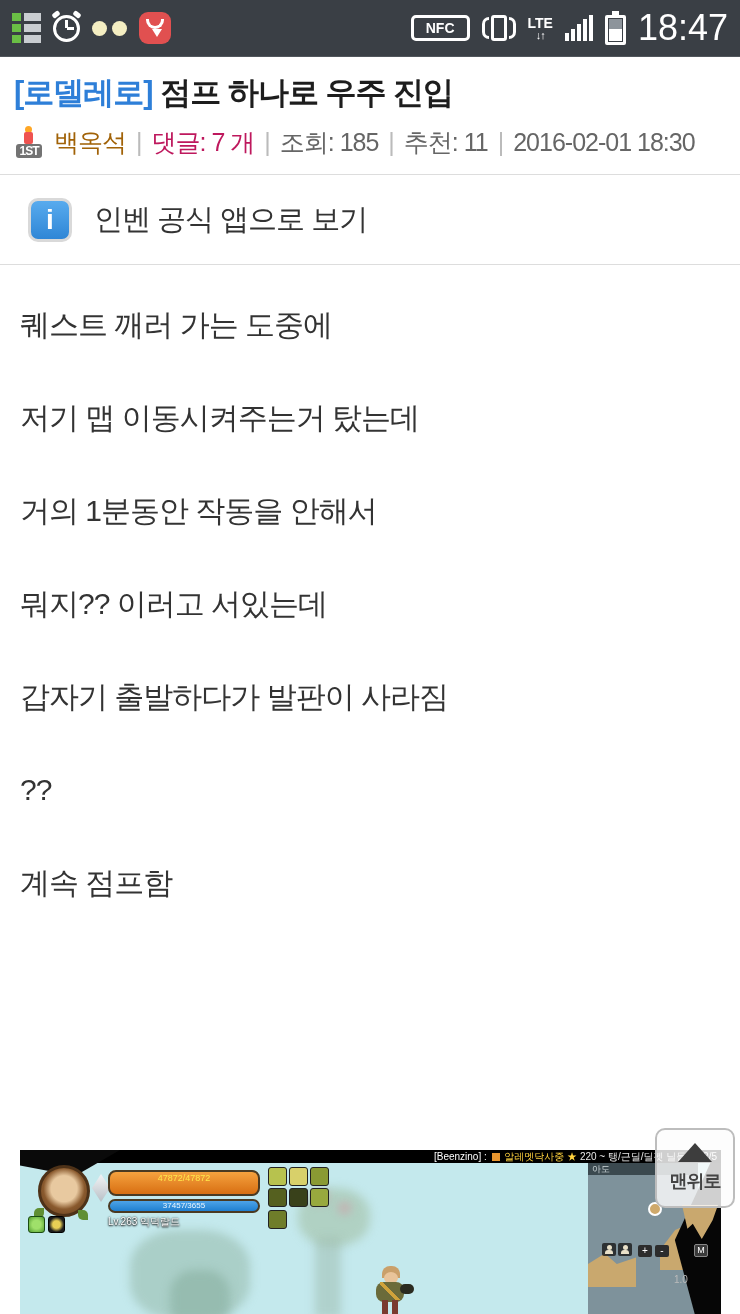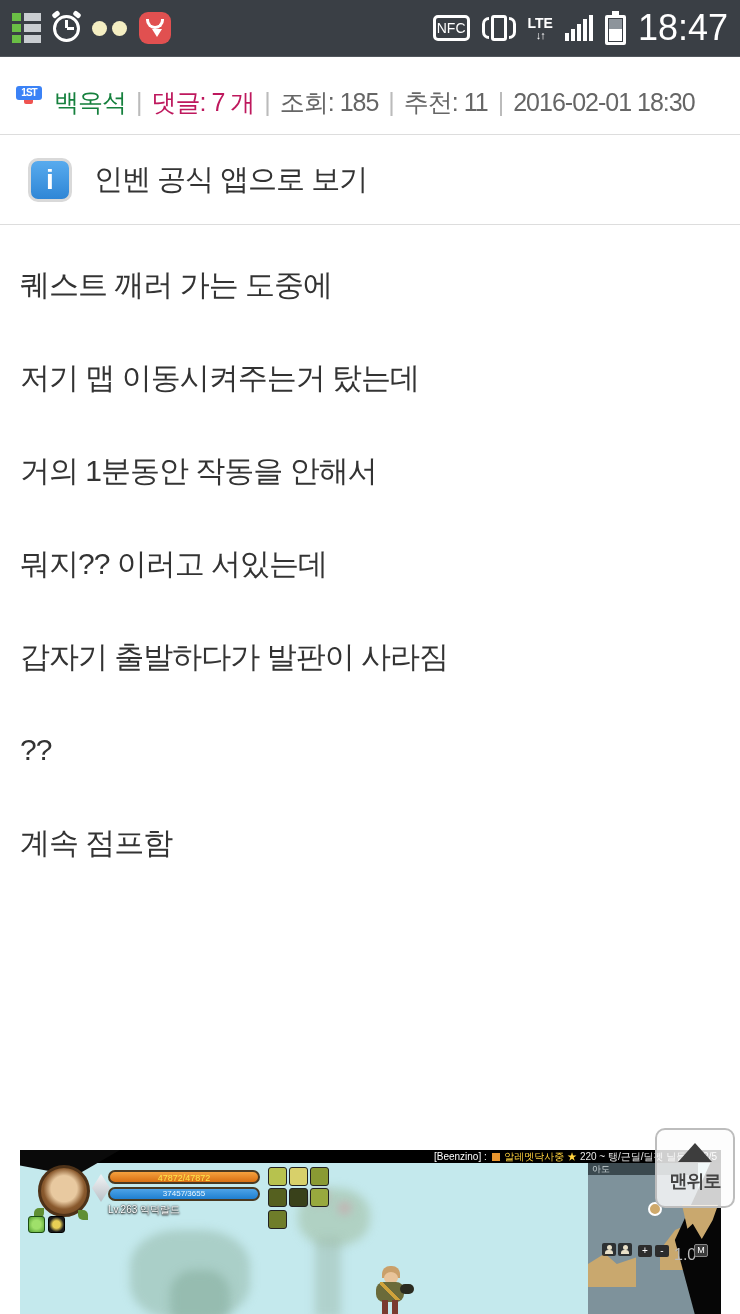--- a/index.html
+++ b/index.html
@@ -25,21 +25,21 @@
   .icon-alarm .ear{ position:absolute; width:8px; height:5px; background:#fff; top:-6px; border-radius:2px; }
   .icon-alarm .e1{ left:-4px; transform:rotate(-38deg); }
   .icon-alarm .e2{ right:-4px; transform:rotate(38deg); }
   .icon-dots{ display:flex; gap:5px; }
   .icon-dots i{ width:15px; height:15px; border-radius:50%; background:#f4eec2; }
   .icon-redapp{ position:relative; width:32px; height:32px; border-radius:9px; background:#e15050; }
   .icon-redapp .arc{ position:absolute; left:7px; top:7px; width:18px; height:10px;
     border:3px solid #fff; border-top:none; border-radius:0 0 12px 12px; }
   .icon-redapp .tri{ position:absolute; left:13px; top:17px; width:0; height:0;
     border-left:5px solid transparent; border-right:5px solid transparent; border-top:8px solid #fff; }
-  .icon-nfc{ border:3px solid #fff; border-radius:5px; padding:2px 1px; font-size:14px; font-weight:normal; }
+  .icon-nfc{ border:3px solid #fff; border-radius:5px; padding:2px 12px; font-size:14px; font-weight:bold; }
   .icon-vibe{ display:flex; align-items:center; gap:2px; }
   .icon-vibe .ph{ width:16px; height:26px; border:3px solid #fff; border-radius:3px; }
   .icon-vibe .bl{ width:7px; height:22px; border:3px solid #fff; border-right:none; border-radius:8px 0 0 8px; }
   .icon-vibe .br{ width:7px; height:22px; border:3px solid #fff; border-left:none; border-radius:0 8px 8px 0; }
   .icon-lte{ display:flex; flex-direction:column; align-items:center; line-height:1; }
   .icon-lte .t{ font-size:14px; font-weight:bold; }
   .icon-lte .a{ font-size:11px; letter-spacing:-1px; }
   .icon-signal{ display:flex; align-items:flex-end; gap:2px; height:26px; }
   .icon-signal i{ width:4px; background:#fff; }
   .icon-batt{ position:relative; width:21px; height:30px; border:3px solid #fff; border-radius:2px; margin-top:3px; }
@@ -47,23 +47,23 @@
   .icon-batt .fill{ position:absolute; inset:1px; background:linear-gradient(#8d949b 0 45%, #fff 45% 100%); }
   .sb-time{ font-size:36px; font-weight:normal; letter-spacing:0; }
   
   .post-header{ padding:16px 14px 0 14px; }
   .post-title{ font-size:31px; font-weight:bold; line-height:40px; letter-spacing:-1px; color:#1d1d1d; }
   .post-title .tag{ color:#2e7fd8; }
   .post-meta{ display:flex; align-items:center; gap:10px; margin-top:13px; font-size:25px; color:#666; letter-spacing:-1px; }
   .badge-1st{ position:relative; width:30px; height:33px; flex:0 0 auto; }
   .badge-1st .flame{ position:absolute; left:11px; top:0; width:7px; height:7px; border-radius:50%; background:#ffa726; }
   .badge-1st .candle{ position:absolute; left:10px; top:6px; width:9px; height:12px; background:#ef5350; border-radius:2px; }
-  .badge-1st .base{ position:absolute; left:2px; top:0; width:26px; height:14px; background:#3b82f6; border-radius:3px;
-    color:#fff; font-size:10px; font-weight:bold; text-align:center; line-height:14px; }
-  .post-meta .author{ color:#15803d; }
+  .badge-1st .base{ position:absolute; left:2px; top:18px; width:26px; height:14px; background:#737373; border-radius:3px;
+    color:#fff; font-size:12px; font-weight:bold; text-align:center; line-height:14px; }
+  .post-meta .author{ color:#a16207; }
   .post-meta .sep{ color:#bbb; }
   .post-meta .comments{ color:#be185d; font-weight:normal; }
   .hr{ height:1px; background:#ddd; margin-top:15px; }
   
   .app-banner{ height:90px; display:flex; align-items:center; padding-left:28px; gap:22px;
     background:#fff; border-bottom:1px solid #ddd; cursor:pointer; }
   .inven-icon{ width:44px; height:44px; border-radius:10px; border:3px solid #d9d9d9;
     background:linear-gradient(#58abee,#2f86d6); color:#fff; font-weight:bold; font-size:28px;
     display:flex; align-items:center; justify-content:center; }
   .app-banner .label{ font-size:29px; color:#333; letter-spacing:-1px; }
@@ -83,21 +83,21 @@
   .g-chat .star{ color:#ffd23e; }
   .g-chat .count{ color:#fff; margin-left:14px; }
   .g-deco{ left:0; top:0; width:100px; height:26px; background:#0a0a0a;
     clip-path:polygon(0 0,100% 0,55% 100%,0 60%); }
   .g-portrait{ left:18px; top:15px; width:52px; height:52px; border-radius:50%;
     border:3px solid #4e3218; background:radial-gradient(circle at 50% 45%, #e8c9a0 0 38%, #8a5a2e 60%, #5d3a1c 100%); }
   .g-leaf{ width:10px; height:10px; border-radius:50% 0; background:#5f8f33; }
   .g-diamond{ left:72px; top:24px; width:18px; height:28px; background:linear-gradient(#f2f4f6,#b9c0c6);
     clip-path:polygon(50% 0,100% 50%,50% 100%,0 50%); }
   .g-bars{ left:88px; top:20px; width:152px; }
-  .g-hp{ height:14px; border:2px solid #4a3a22; border-radius:8px;
+  .g-hp{ height:26px; border:2px solid #4a3a22; border-radius:8px;
     background:linear-gradient(#f5a23f,#d86f12); color:#ffe84a; font-size:9px; text-align:center; line-height:12px; }
   .g-sp{ height:14px; border:2px solid #4a3a22; border-radius:7px; margin-top:3px;
     background:linear-gradient(#4da3e8,#1f7fd0); color:#eaf6ff; font-size:8px; text-align:center; line-height:10px; }
   .g-level{ margin-top:2px; font-size:10px; color:#fff; text-shadow:0 1px 2px #000, 0 0 2px #000; }
   .g-buffs{ left:248px; top:17px; width:62px; display:flex; flex-wrap:wrap; gap:2px; }
   .g-buffs i{ width:19px; height:19px; border:1px solid #222; border-radius:3px; display:block; }
   .g-buff7{ left:248px; top:60px; width:19px; height:19px; border:1px solid #222; border-radius:3px; background:#6f7d2a; }
   .g-misc1{ left:8px; top:66px; width:17px; height:17px; border:1px solid #1c4d12; border-radius:3px;
     background:radial-gradient(circle,#9fe06a 0 40%,#4f9a2e 100%); }
   .g-misc2{ left:28px; top:66px; width:17px; height:17px; border:1px solid #000; border-radius:3px;
@@ -123,21 +123,21 @@
   .g-black{ left:630px; top:13px; width:71px; height:151px; background:#060606;
     clip-path:polygon(85% 0,100% 0,100% 100%,63% 100%,35% 51%); }
   .g-landC{ left:662px; top:55px; width:36px; height:34px; background:#c9a86e;
     clip-path:polygon(0 0,100% 0,85% 45%,55% 100%,30% 55%,15% 70%); }
   .g-marker{ left:628px; top:52px; width:14px; height:14px; border-radius:50%;
     border:2px solid #fff; background:#cfa96b; }
   .g-ppl{ width:14px; height:13px; background:rgba(25,25,25,.8); border-radius:2px; }
   .g-ppl::before{ content:""; display:block; margin:2px auto 0; width:5px; height:5px; border-radius:50%; background:#e8e0c8; }
   .g-ppl::after{ content:""; display:block; margin:0 auto; width:8px; height:4px; border-radius:3px 3px 0 0; background:#e8e0c8; }
   .g-btn{ background:#2c2c2c; color:#fff; border-radius:2px; font-size:10px; text-align:center; }
-  .g-zoom{ color:#bbb; font-size:16px; }
+  .g-zoom{ color:#bbb; font-size:10px;margin-top:28px; }
   .g-mbtn{ background:#3a3a3a; border:1px solid #888; color:#fff; border-radius:2px; font-size:9px; text-align:center; line-height:11px; }
   
   .back-top{ position:absolute; left:655px; top:1128px; width:80px; height:80px; z-index:10;
     background:rgba(252,252,252,.82); border:2px solid #bdbdbd; border-radius:10px;
     display:flex; flex-direction:column; align-items:center; justify-content:center; cursor:pointer; }
   .back-top .tri{ width:0; height:0; border-left:17px solid transparent; border-right:17px solid transparent;
     border-bottom:19px solid #3d3d3d; }
   .back-top .lbl{ margin-top:7px; font-size:18px; font-weight:bold; color:#444; letter-spacing:-1px; }
 </style>
 </head>
@@ -191,20 +191,23 @@
         <i style="height:26px"></i>
     </span>
     <span class="icon-batt">
         <span class="fill"></span>
       </span>
     <span class="sb-time">18:47</span>
   </div>
 </div>
 
 <div class="post-header">
+  <div class="post-title">
+    <span class="tag">[로델레로]</span><span> 점프 하나로 우주 진입</span>
+  </div>
   <div class="post-meta">
     <span class="badge-1st">
       <span class="flame"></span>
         <span class="candle"></span>
       <span class="base">1ST</span>
     </span>
     <span class="author">백옥석</span>
     <span class="sep">|</span>
     <span class="comments">댓글: 7 개</span>
     <span class="sep">|</span>

